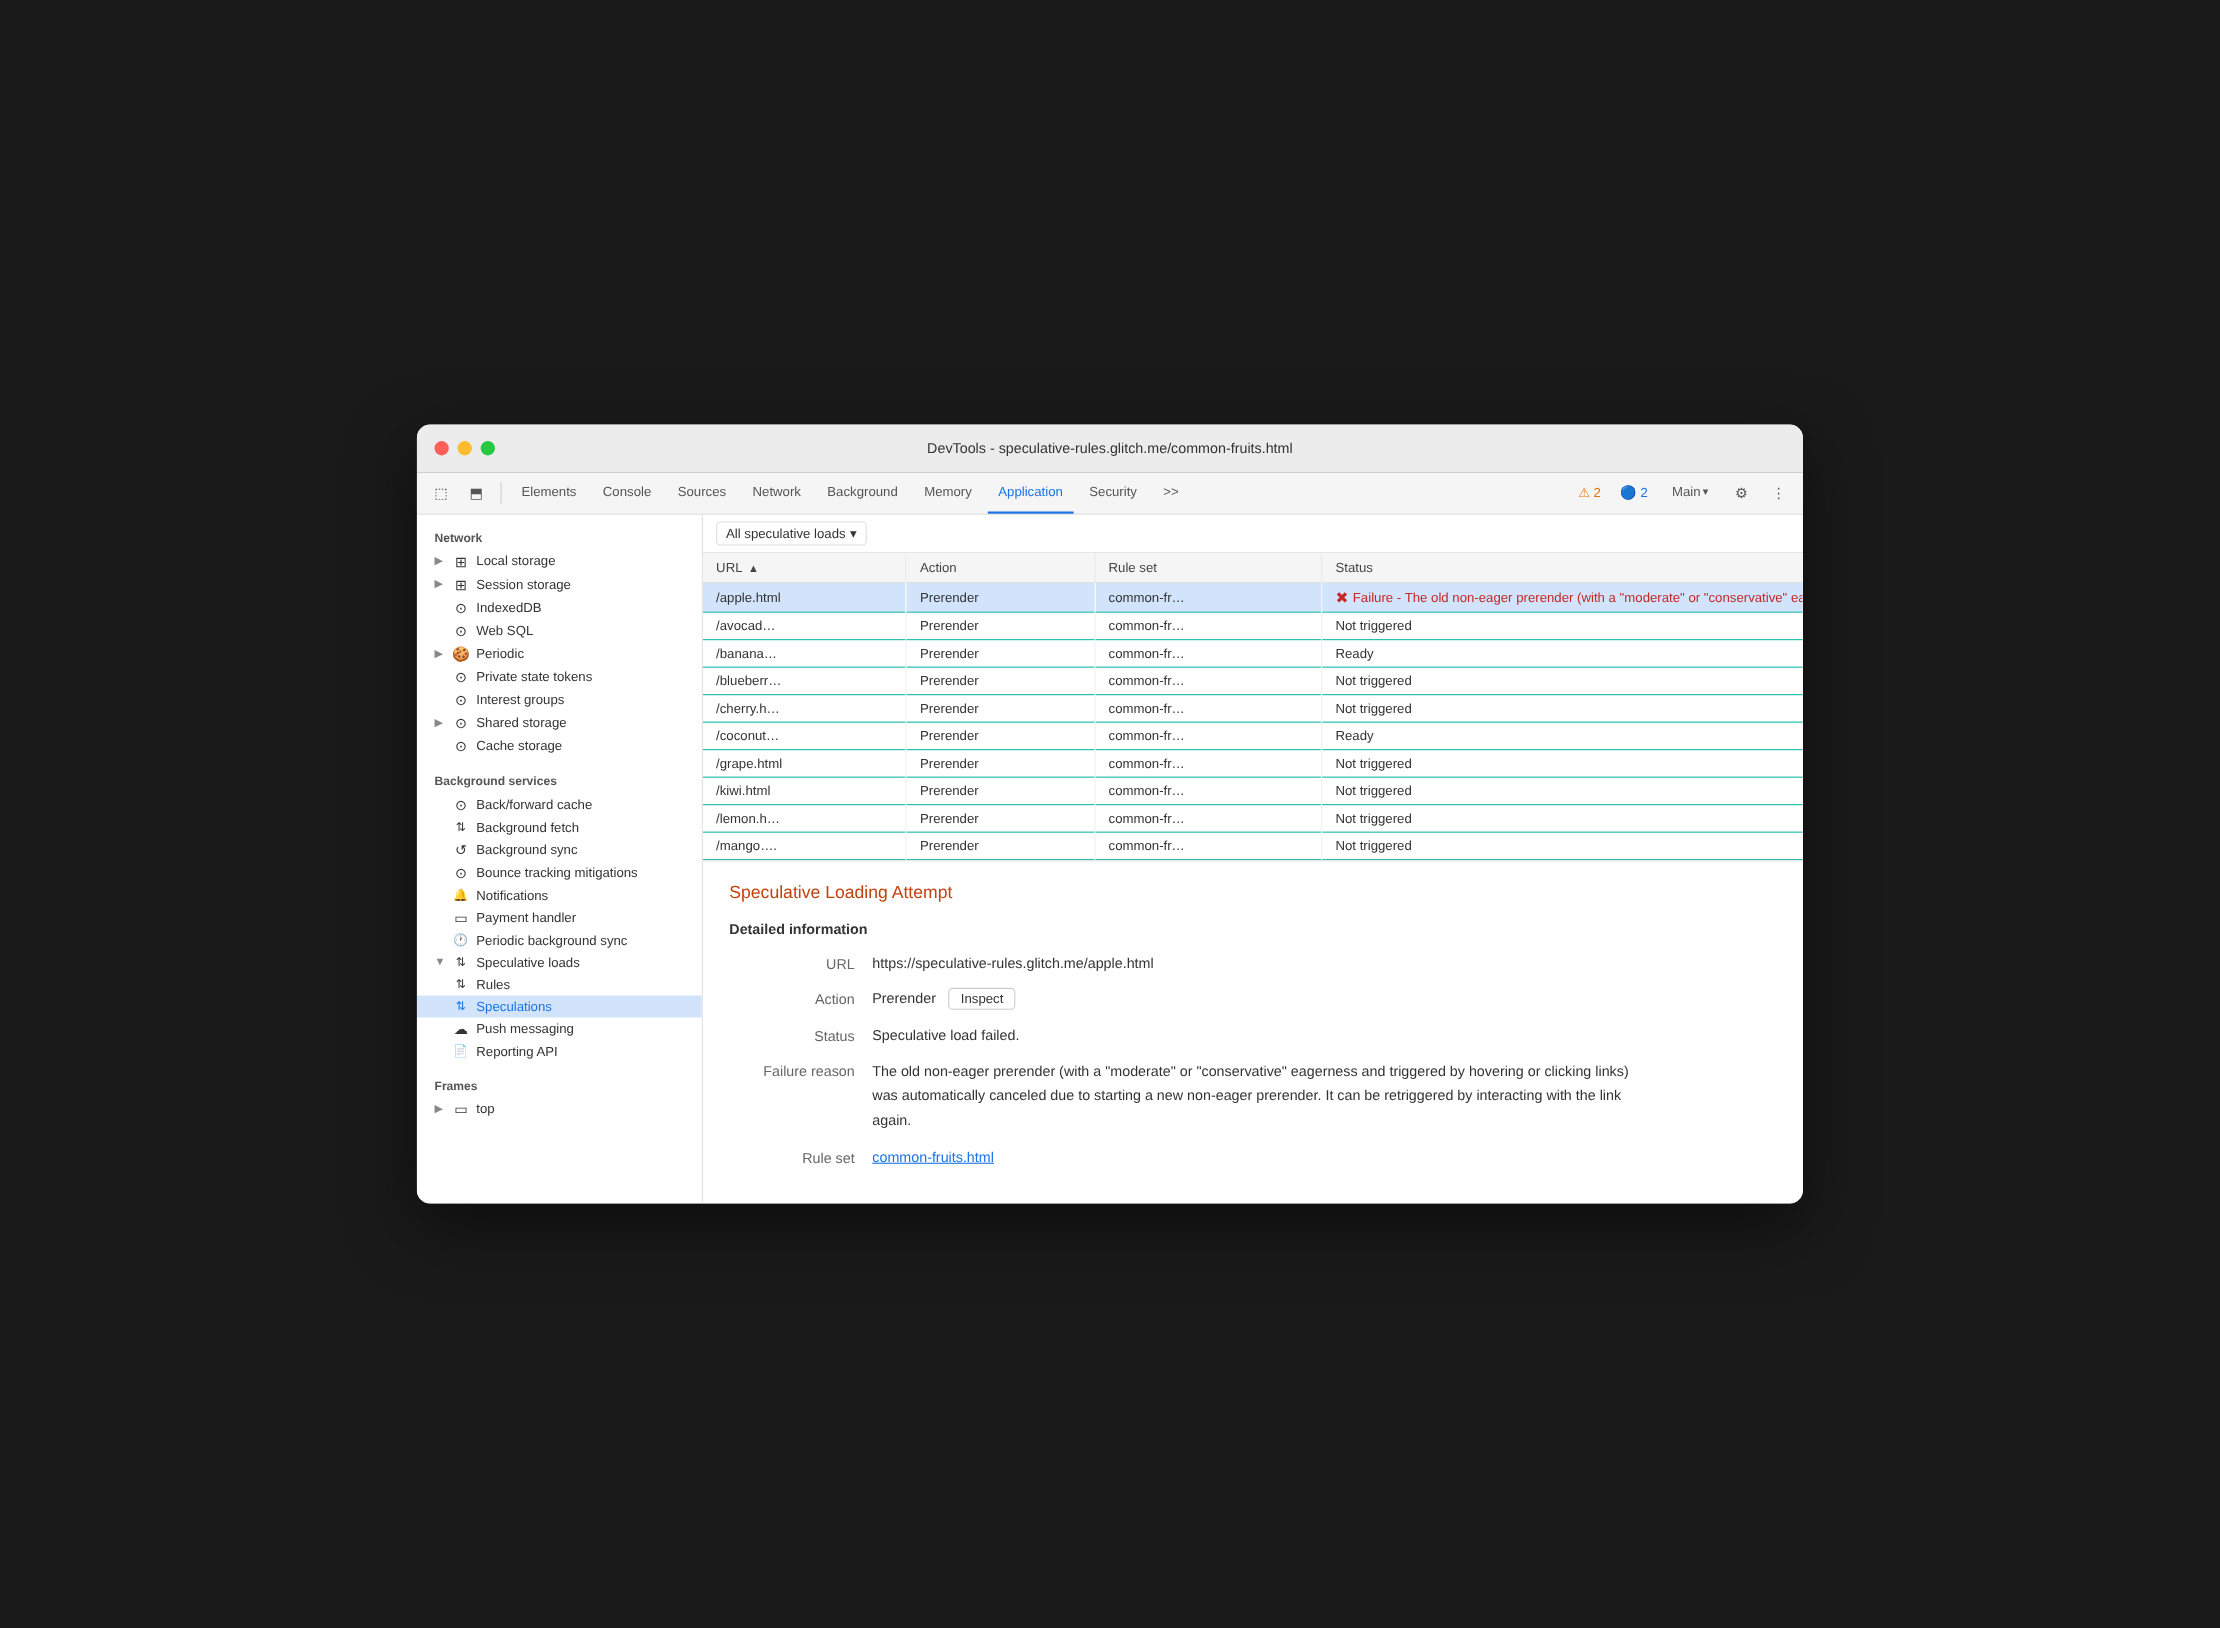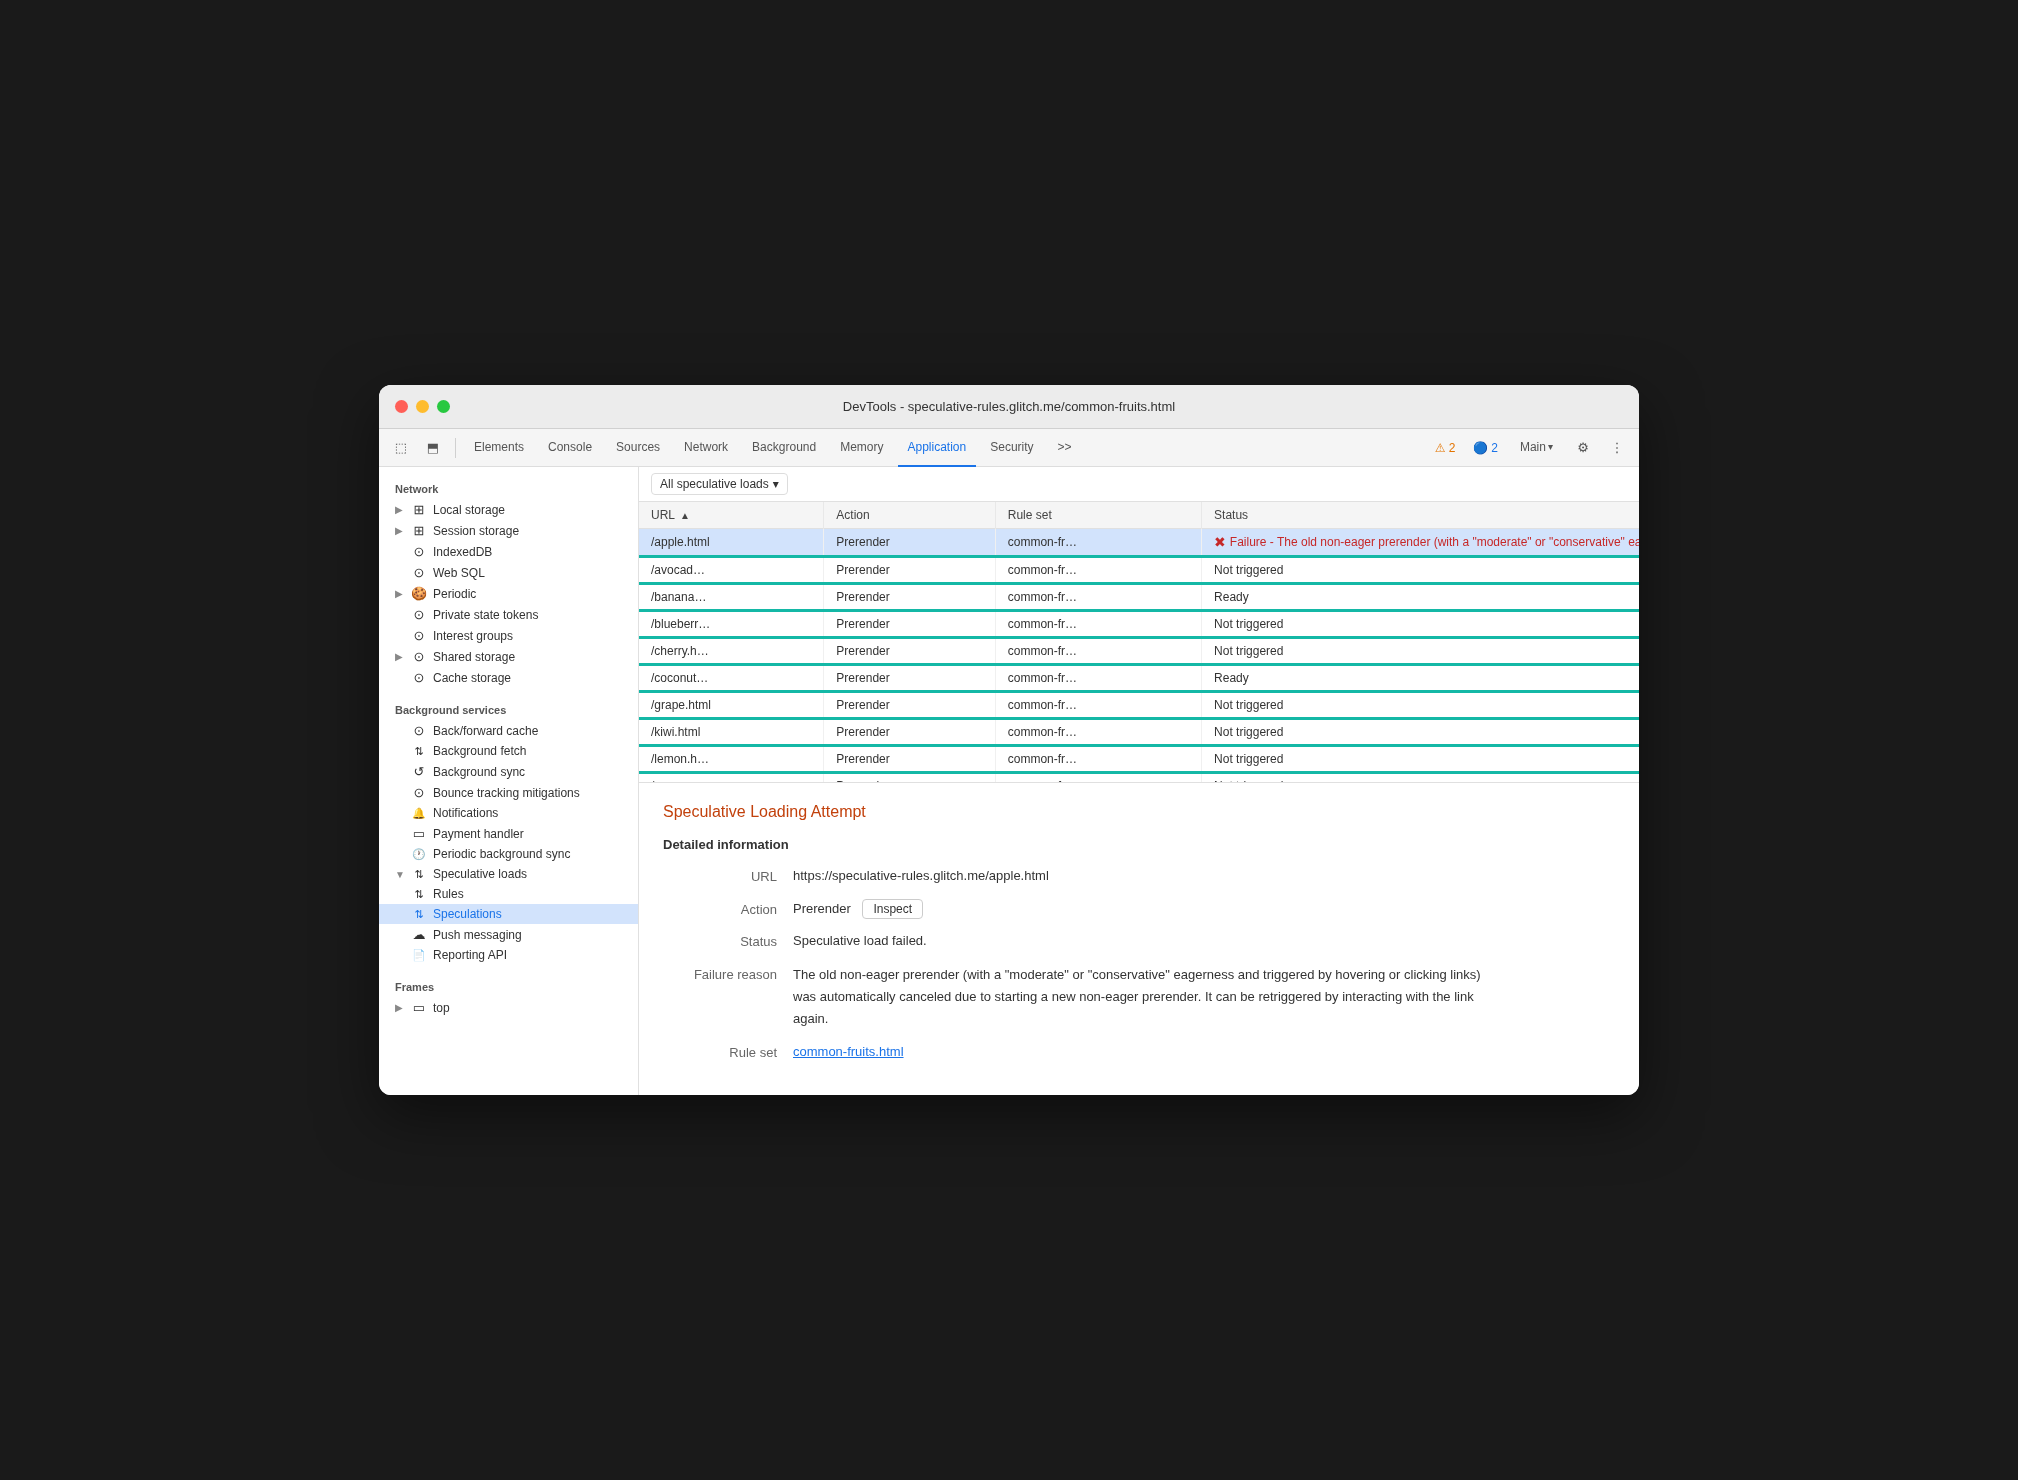--- a/index.html
+++ b/index.html
@@ -172,21 +172,21 @@
       padding: 6px 12px;
       text-align: left;
       font-weight: 500;
       color: #444;
       border-right: 1px solid #e8e8e8;
       cursor: pointer;
       user-select: none;
     }
     thead th:last-child { border-right: none; }
     tbody tr {
-      border-bottom: 3px solid #14b8a6;
+      border-bottom: 1px solid #14b8a6;
       margin-left: 44px;
     }
     tbody tr.selected { background: #d2e3fc; }
     tbody td {
       padding: 5px 12px;
       color: #333;
       border-right: 1px solid #f0f0f0;
       white-space: nowrap;
       overflow: hidden;
       text-overflow: ellipsis;

